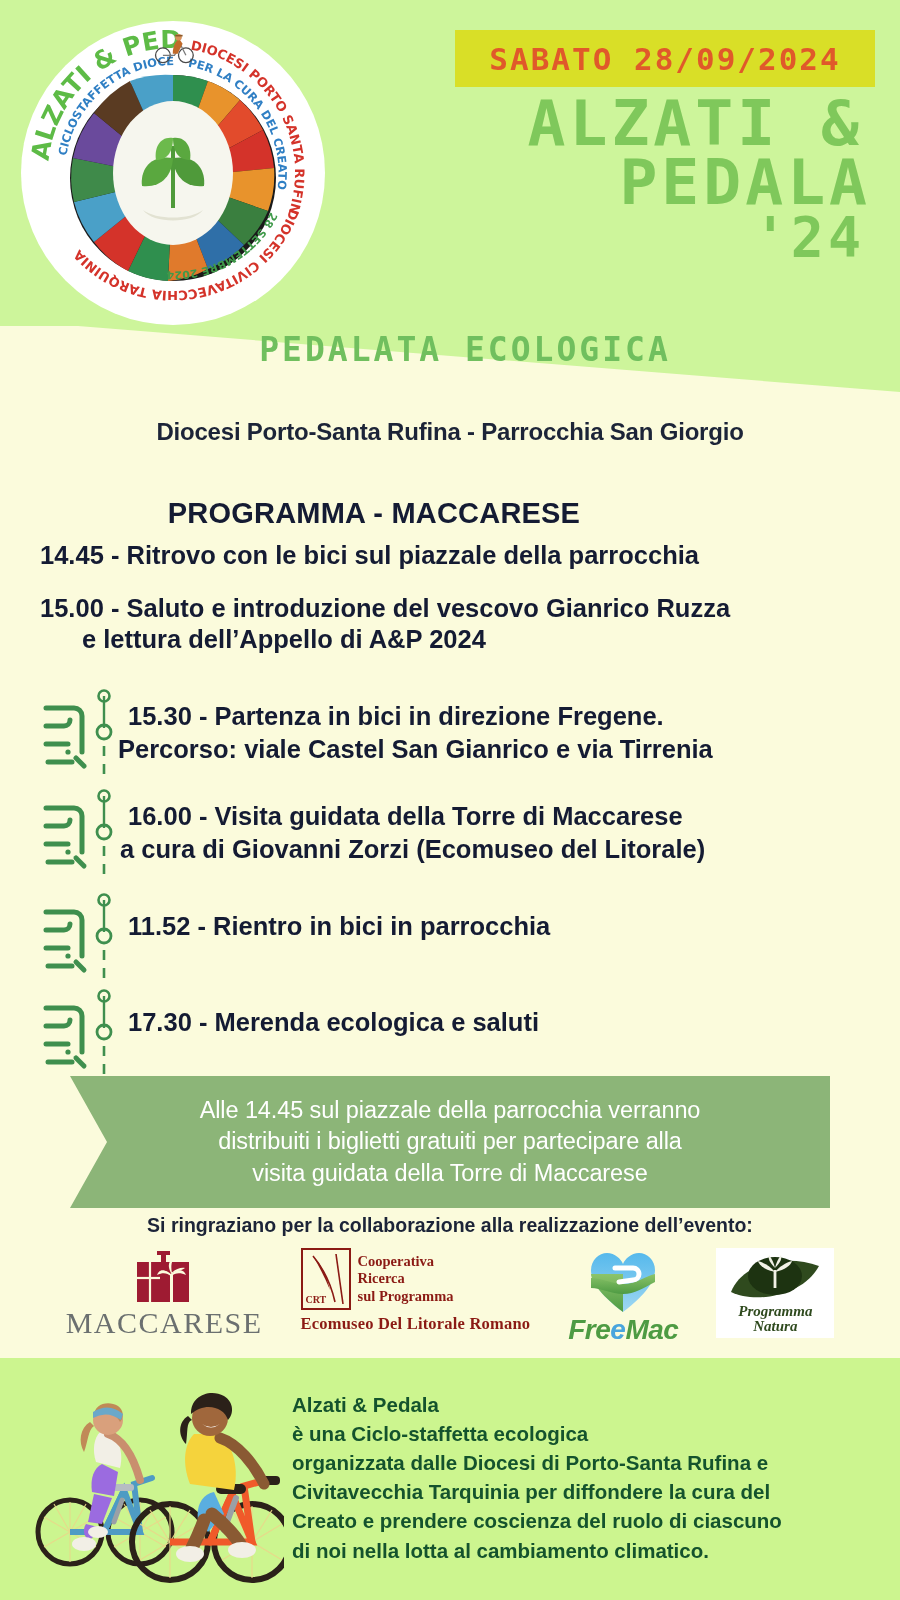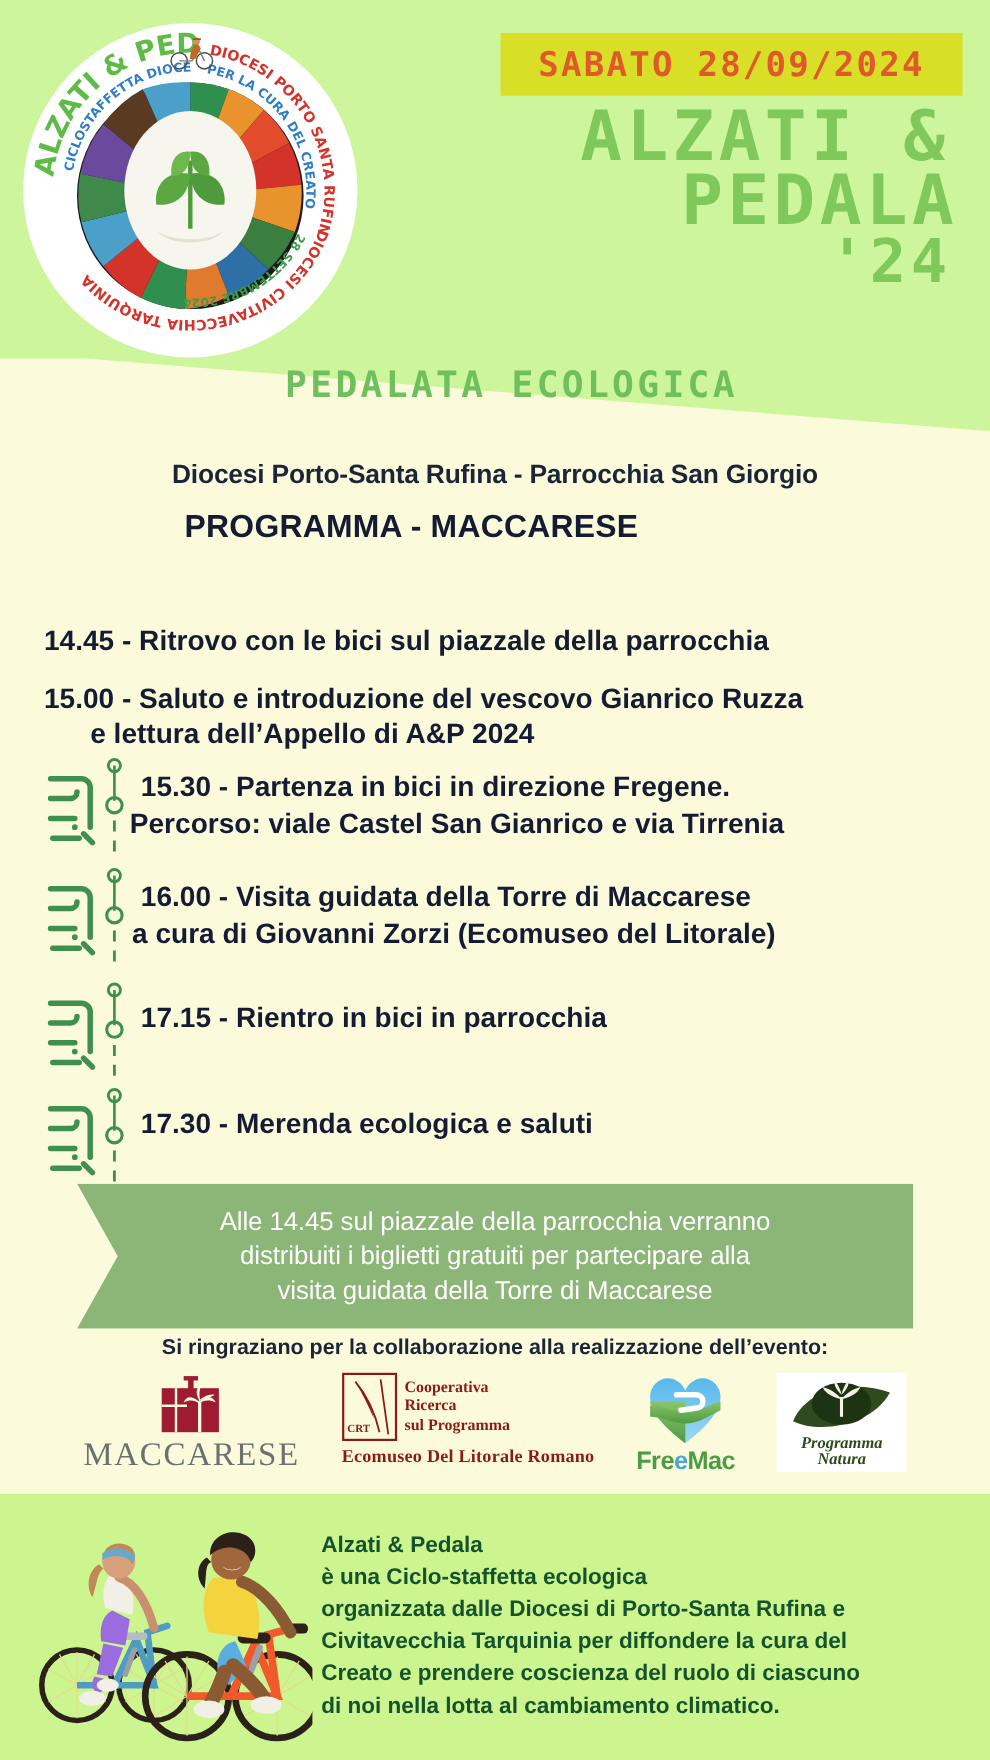--- a/index.html
+++ b/index.html
@@ -64,27 +64,27 @@
   .logo-svg { width:310px; height:310px; display:block; }
 
   
   .diocesi-line {
     position:absolute; top:418px; left:0; width:900px;
     text-align:center;
     font-size:24px; font-weight:bold; color:#1c2438;
     letter-spacing:-0.2px;
   }
   .programma {
-    position:absolute; top:463px; left:0; width:748px;
+    position:absolute; top:497px; left:0; width:748px;
     text-align:center;
     font-size:29px; font-weight:bold; color:#141b33;
     letter-spacing:0.2px;
   }
 
-  .sched-plain { position:absolute; left:40px; width:830px;margin-top:28px; }
+  .sched-plain { position:absolute; left:40px; width:830px; }
   .sched-plain .row { font-size:25.5px; font-weight:bold; color:#141b33; line-height:1.22; }
   .sched-plain .row .ind { display:block; padding-left:42px; }
 
   
   .timeline { position:absolute; left:36px; top:686px; width:850px; }
   .tl-item { position:relative; min-height:86px; display:flex; }
   .tl-icons { width:92px; flex:0 0 92px; position:relative; }
   .tl-bikeicon { position:absolute; left:2px; top:6px; }
   .tl-dots { position:absolute; left:58px; top:0; }
   .tl-text { padding-top:14px; font-size:25.5px; font-weight:bold; color:#141b33; line-height:1.28; }
@@ -132,21 +132,21 @@
   .sp-crt .crttext {
     font-family:"Liberation Serif", serif; font-size:14.5px; color:#8b1a14;
     font-weight:bold; line-height:1.2; align-self:center;
   }
   .sp-crt .ecom {
     font-family:"Liberation Serif", serif; font-size:16.5px; color:#8b1a14;
     font-weight:bold; margin-top:4px; letter-spacing:0.2px;
   }
 
   .sp-freemac .fmlogo { width:76px; height:68px; }
-  .sp-freemac .fmname { font-size:23px; font-weight:bold; margin-top:-2px; letter-spacing:-0.5px;}
+  .sp-freemac .fmname { font-size:28px; font-weight:bold; margin-top:-2px; letter-spacing:-0.5px;font-style:italic;}
   .sp-freemac .fmname .b { color:#49a5dd; }
   .sp-freemac .fmname .g { color:#4e9b43; }
 
   .sp-natura .box {
     width:118px; height:90px; background:#ffffff;
     display:flex; flex-direction:column; align-items:center; justify-content:center;
   }
   .sp-natura .nname {
     font-family:"Liberation Serif", serif; font-style:italic; font-weight:bold;
     color:#2f4a1e; font-size:15px; line-height:1.0; text-align:center; margin-top:-4px;
@@ -350,21 +350,21 @@
         <svg width="20" height="100" viewBox="0 0 20 100">
           <line x1="10" y1="10" x2="10" y2="42" stroke="#3f8f4e" stroke-width="2.4"></line>
           <circle cx="10" cy="10" r="5.5" fill="none" stroke="#3f8f4e" stroke-width="2.6"></circle>
           <circle cx="10" cy="46" r="7" fill="none" stroke="#3f8f4e" stroke-width="2.8"></circle>
           <line x1="10" y1="60" x2="10" y2="70" stroke="#3f8f4e" stroke-width="2.6"></line>
           <line x1="10" y1="78" x2="10" y2="88" stroke="#3f8f4e" stroke-width="2.6"></line>
         </svg>
       </span>
     </div>
     <div class="tl-text" style="padding-top:20px;">
-      <div>17.15 - Rientro in bici in parrocchia</div>
+      <div>11.52 - Rientro in bici in parrocchia</div>
     </div>
   </div>
 
   <div class="tl-item" style="height:96px;">
     <div class="tl-icons">
       <span class="tl-bikeicon">
         <svg width="52" height="88" viewBox="0 0 52 88">
           <g fill="none" stroke="#3f8f4e" stroke-width="5" stroke-linecap="round">
             <path d="M8 16 H36 A8 8 0 0 1 44 24 V60"></path>
             <path d="M8 34 H26 A6 6 0 0 0 32 28"></path>

